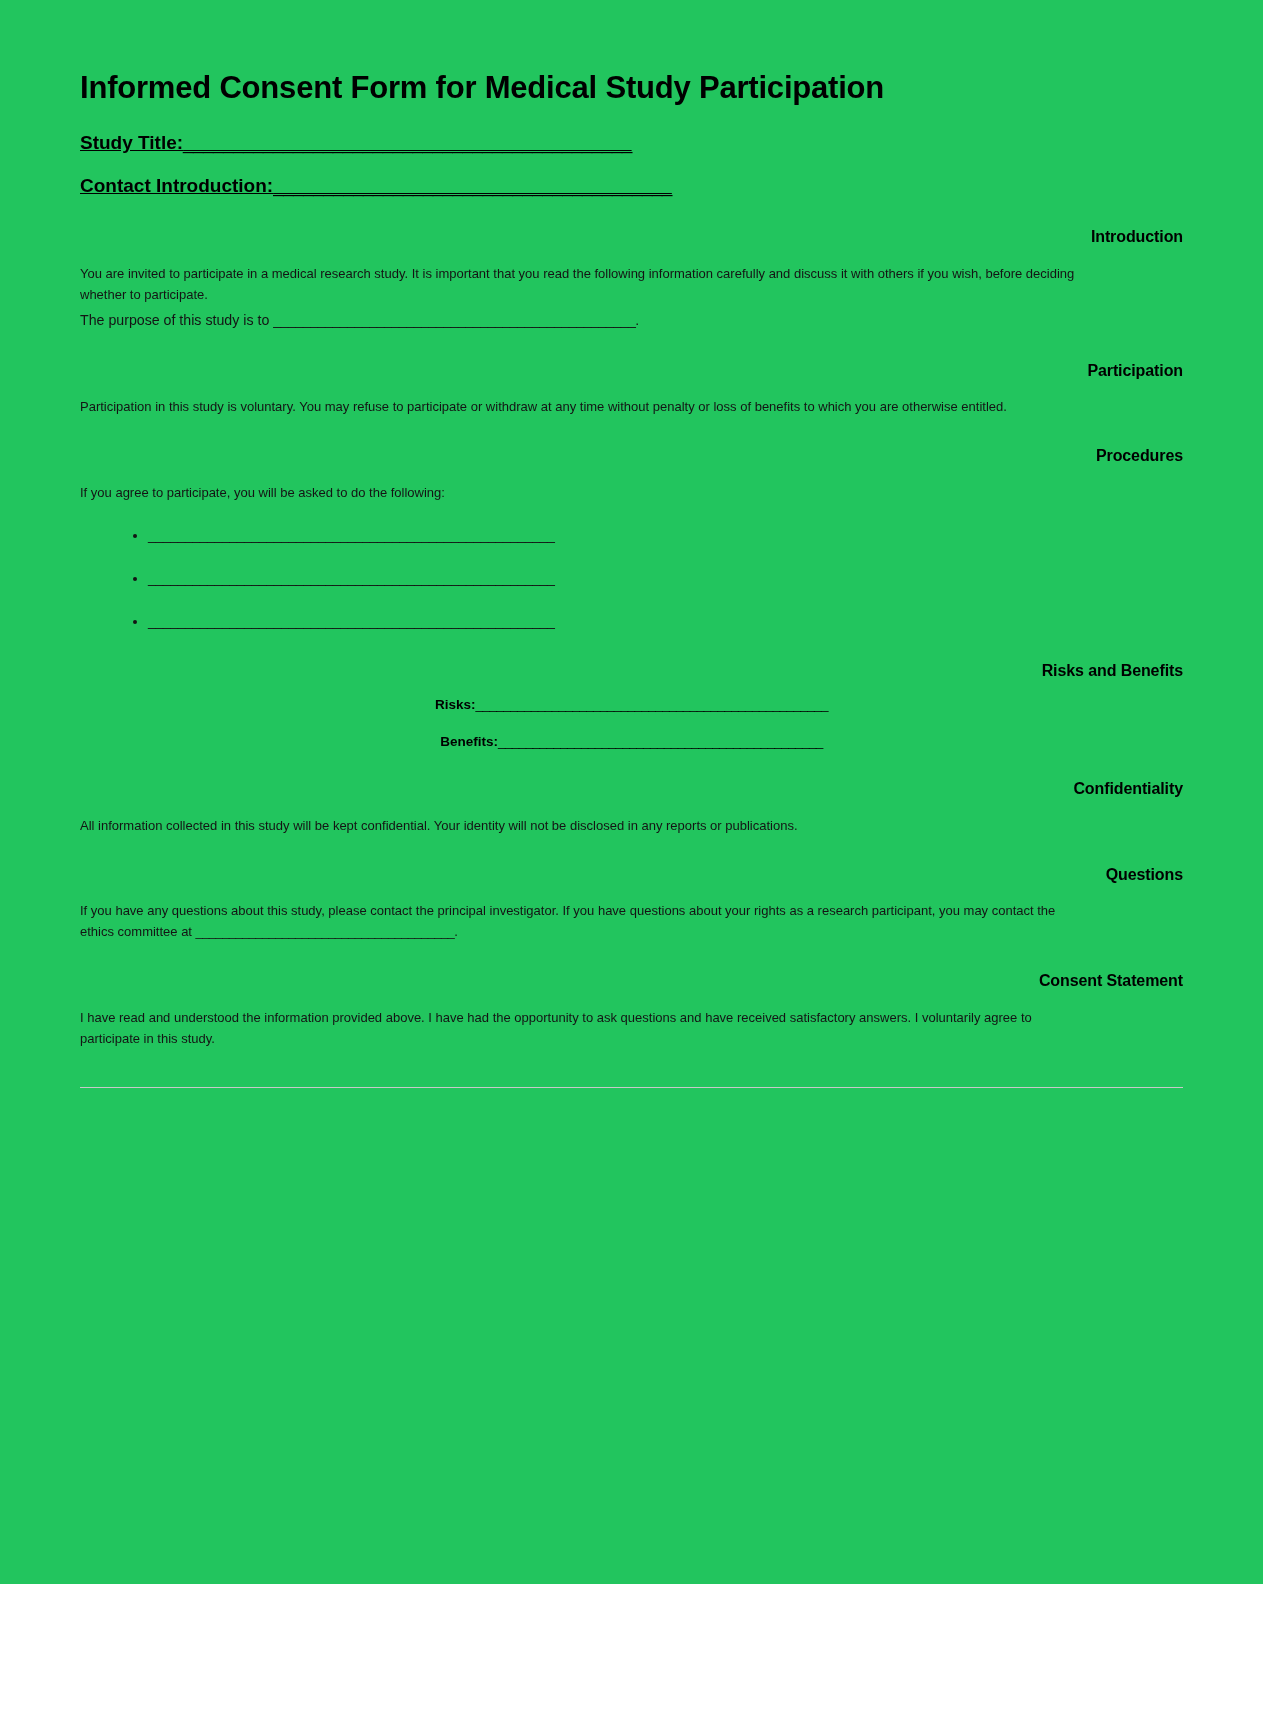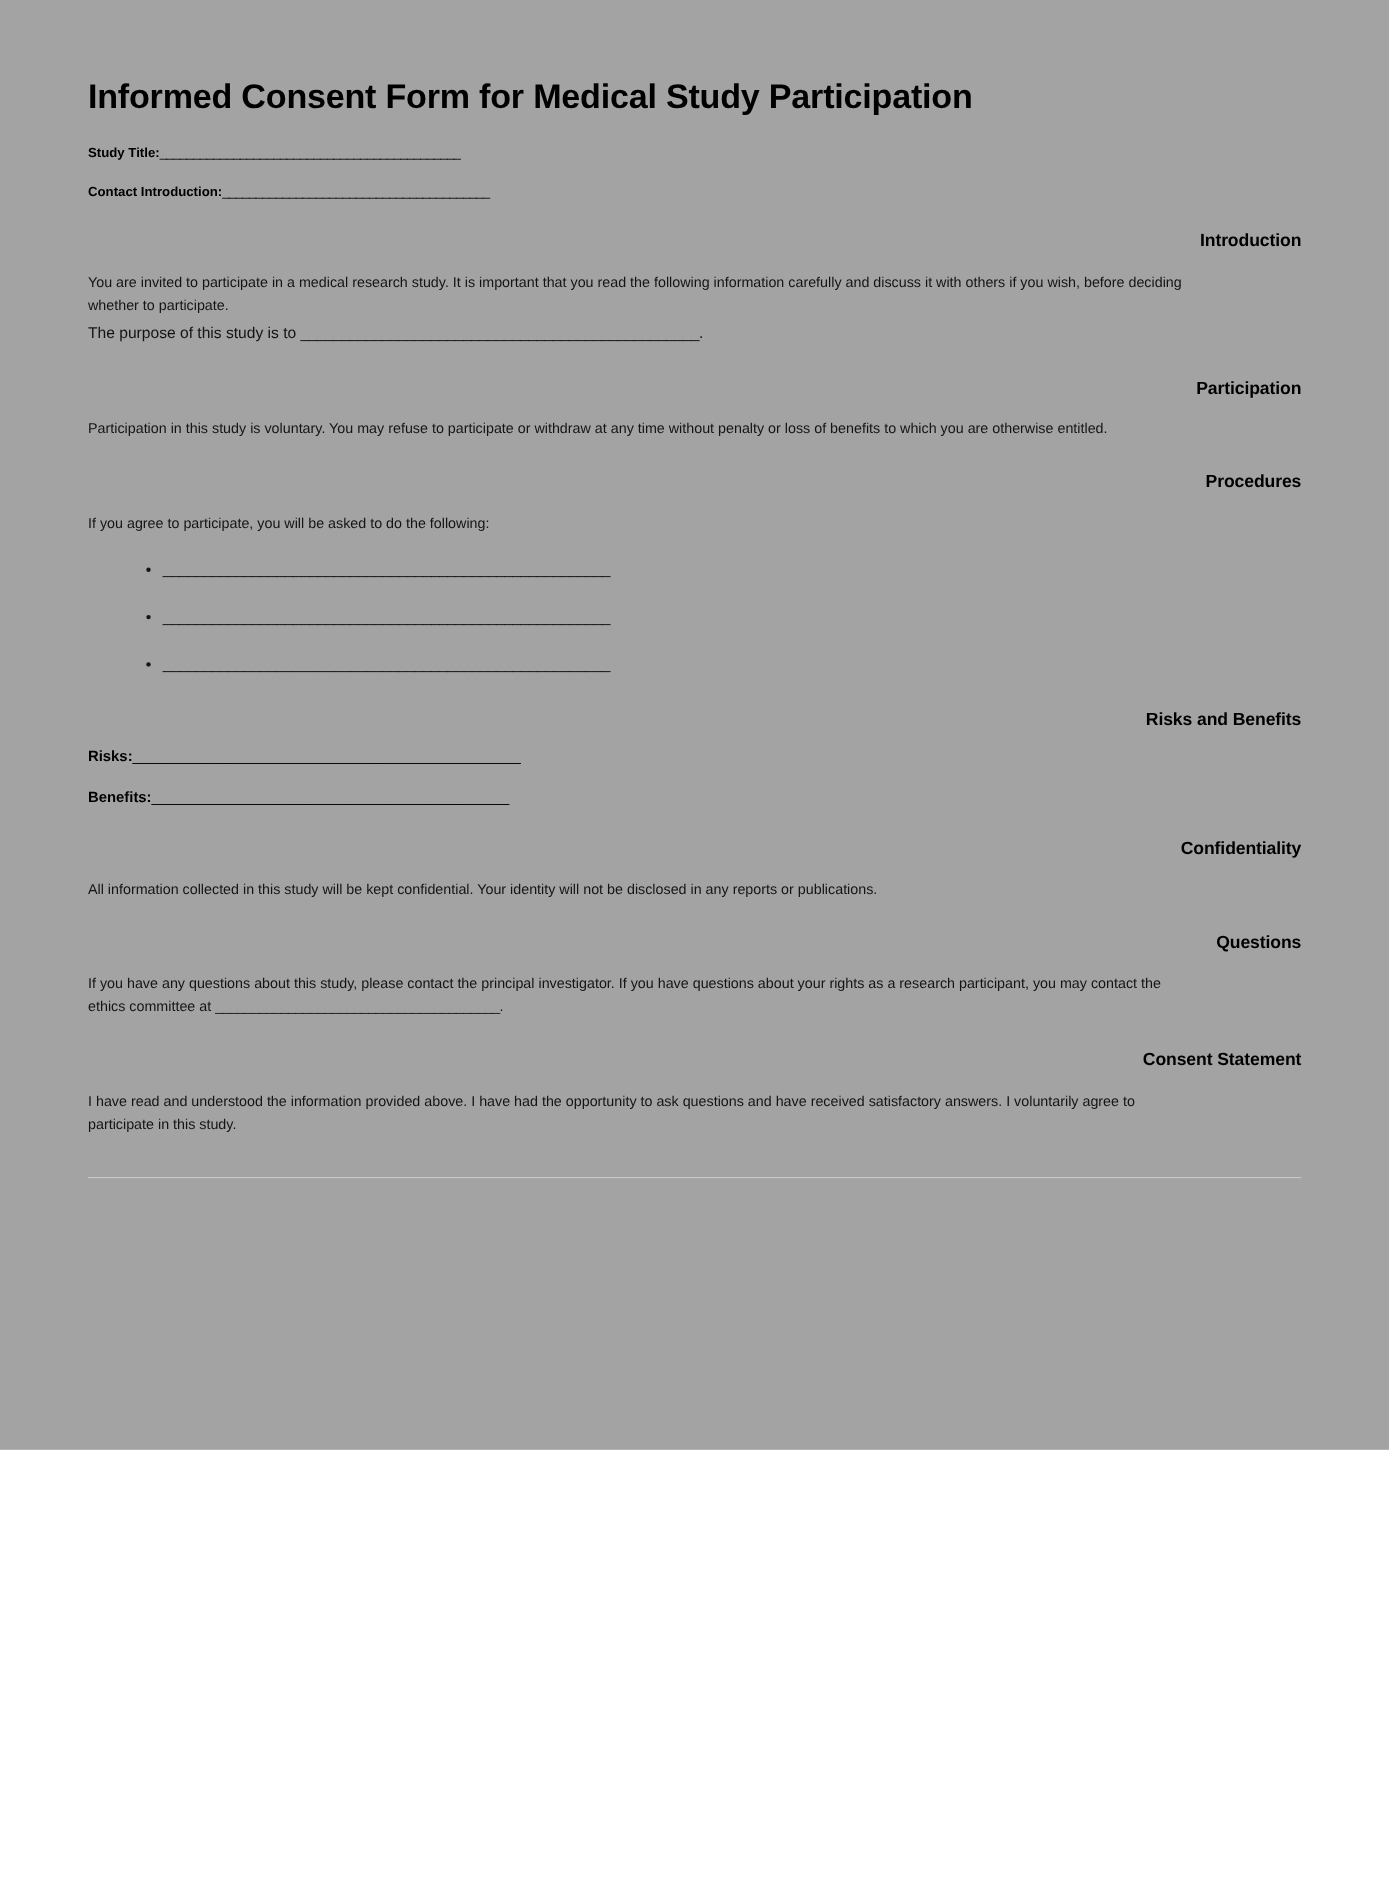--- a/index.html
+++ b/index.html
@@ -11,40 +11,41 @@
     width: 1263px;
     height: 1710px;
     font-family: "Liberation Sans", sans-serif;
     color: #000000;
     -webkit-font-smoothing: antialiased;
   }
 
   .page {
     box-sizing: border-box;
     width: 1263px;
-    height: 1318px;
-    background: #a3a3a3;
+    height: 1584px;
+    background: #22c55e;
     padding: 70px 80px 0 80px;
     position: relative;
   }
 
   .doc-title {
     font-size: 31px;
     font-weight: bold;
     letter-spacing: -0.2px;
     margin: 0 0 26px 0;
     line-height: 1.15;
   }
 
   .field-row {
-    font-size: 12px;
+    font-size: 19px;
     font-weight: bold;
     line-height: 1.2;
     margin: 0 0 21px 0;
     white-space: nowrap;
+    text-decoration: underline;
   }
   .field-label {
     font-weight: bold;
   }
   .blank {
     font-weight: normal;
     letter-spacing: -0.6px;
   }
 
   h2.section {
@@ -89,20 +90,21 @@
     letter-spacing: -0.5px;
     text-align: center;
   }
 
   .sub-field {
     font-size: 13.5px;
     font-weight: bold;
     line-height: 1.2;
     margin: 0 0 21px 0;
     white-space: nowrap;
+    text-align: center;
   }
 
   hr.footer-rule {
     border: none;
     border-top: 1px solid #c9c9c9;
     margin: 38px 0 0 0;
   }
 </style>
 </head>
 <body>

